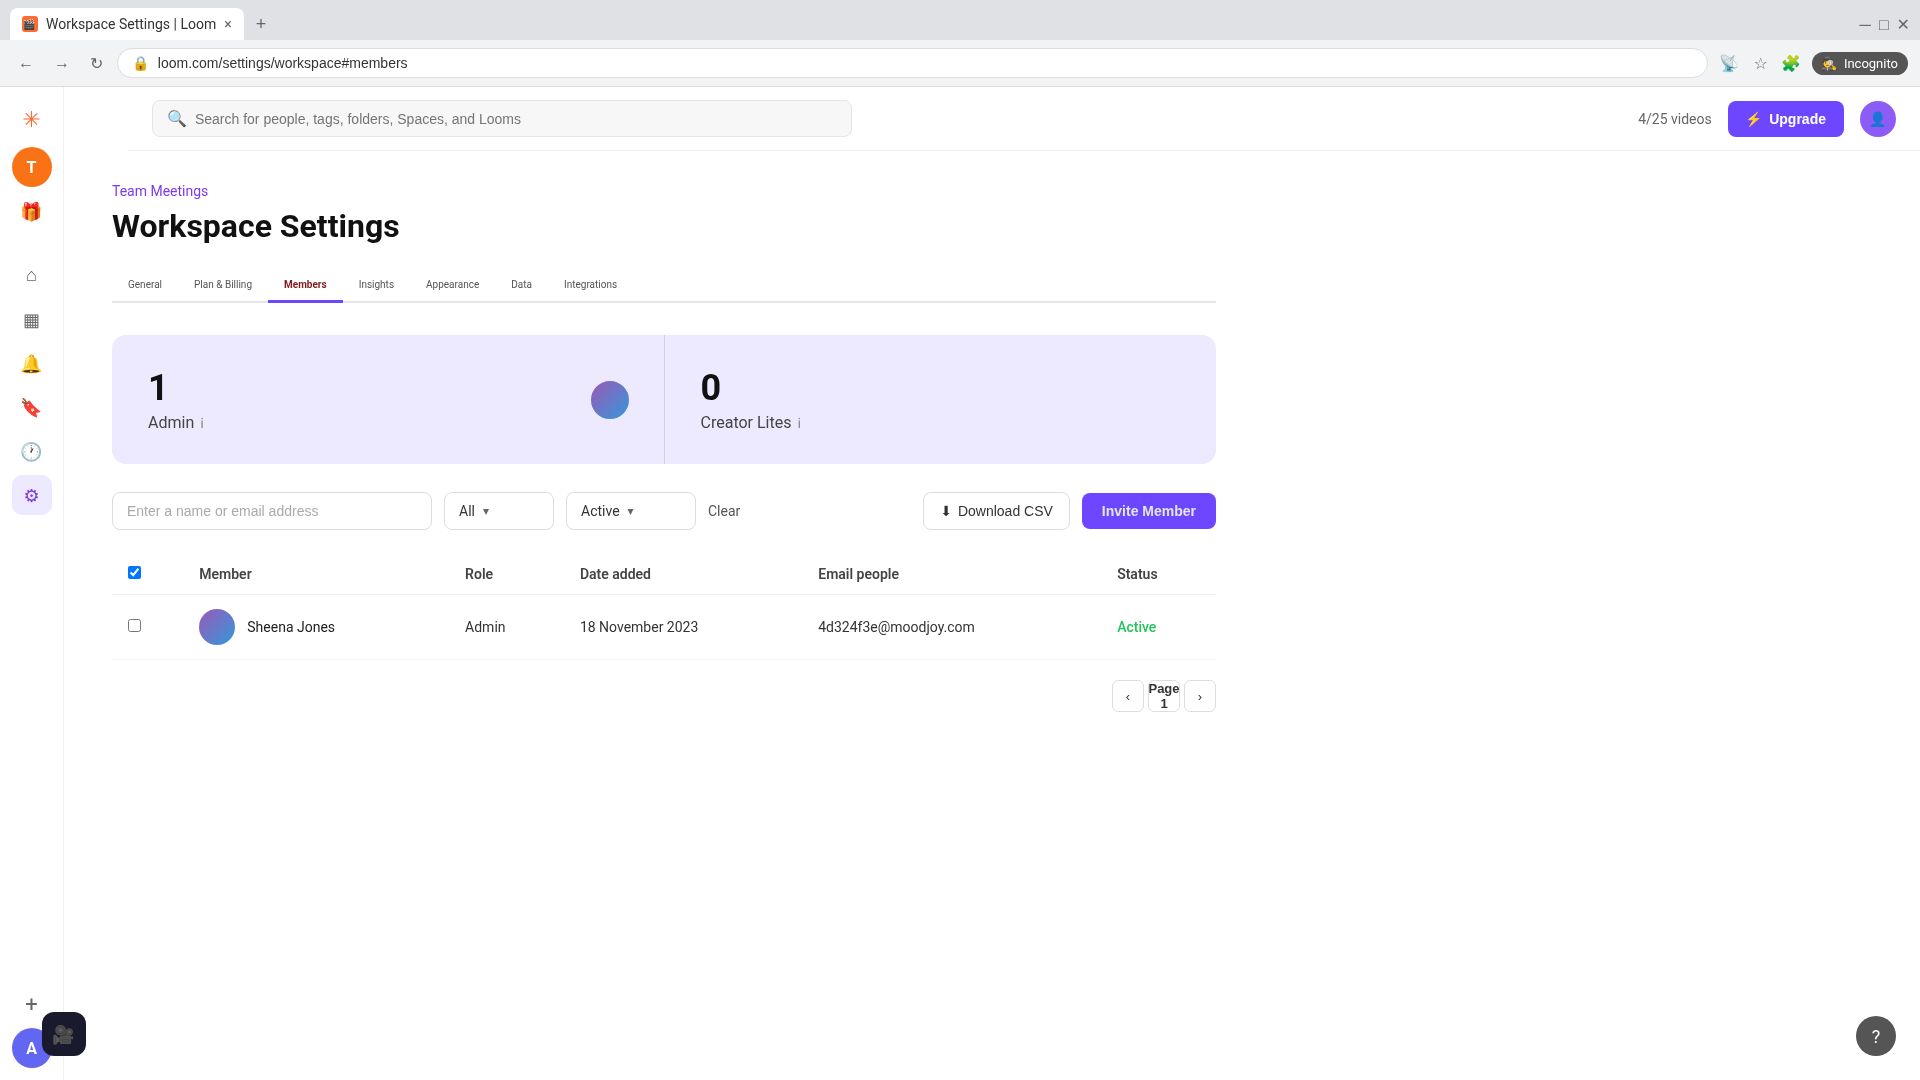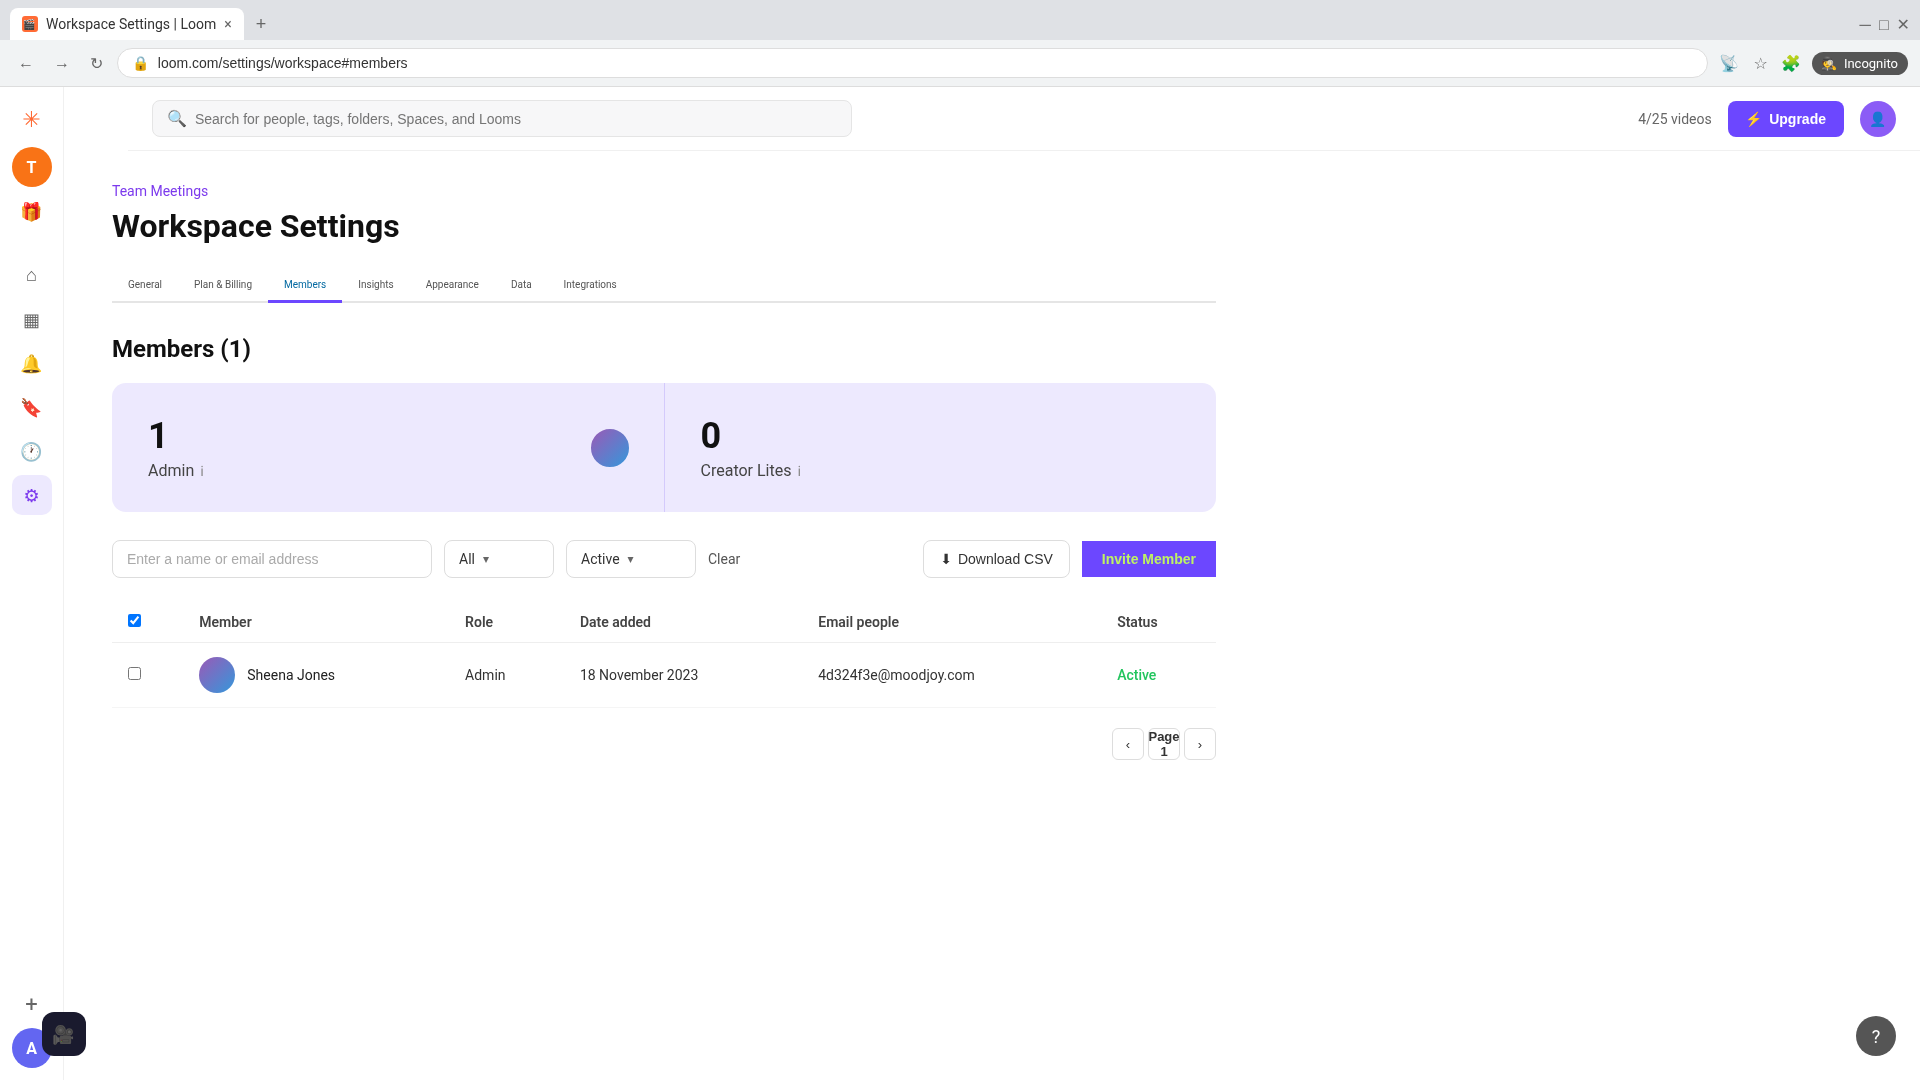--- a/index.html
+++ b/index.html
@@ -46,21 +46,21 @@
     .main-area { flex: 1; overflow-y: auto; padding-top: 64px; position: relative; }
     .content-wrapper { padding: 32px 48px; max-width: 1200px; }
 
     
     .breadcrumb { font-size: 14px; color: #7c3aed; margin-bottom: 8px; cursor: pointer; }
     .page-title { font-size: 32px; font-weight: 700; color: #111; margin-bottom: 24px; }
 
     
     .tabs { display: flex; gap: 0; border-bottom: 2px solid #e5e5e5; margin-bottom: 32px; }
     .tab-item { padding: 10px 16px; font-size: 10px; color: #555; cursor: pointer; border-bottom: 3px solid transparent; margin-bottom: -2px; }
-    .tab-item.active { color: #0369a1; border-bottom-color: #6c47ff; font-weight: 400; }
+    .tab-item.active { color: #7f1d1d; border-bottom-color: #6c47ff; font-weight: 700; }
 
     
     .section-title { font-size: 24px; font-weight: 700; color: #111; margin-bottom: 20px; }
 
     
     .stats-row { display: flex; background: #ede9fe; border-radius: 14px; margin-bottom: 28px; overflow: hidden; }
     .stat-card { flex: 1; padding: 32px 36px; position: relative; }
     .stat-card + .stat-card { border-left: 1px solid #d4cafc; }
     .stat-number { font-size: 36px; font-weight: 700; color: #111; }
     .stat-label { font-size: 16px; color: #444; margin-top: 4px; display: flex; align-items: center; gap: 6px; }
@@ -68,21 +68,21 @@
     .stat-avatar { width: 44px; height: 44px; border-radius: 50%; border: 3px solid #ede9fe; background: #8b5cf6; }
 
     
     .filter-row { display: flex; align-items: center; gap: 12px; margin-bottom: 24px; }
     .name-filter { flex: 0 0 320px; border: 1px solid #ddd; border-radius: 8px; padding: 10px 14px; font-size: 14px; color: #666; outline: none; }
     .name-filter::placeholder { color: #aaa; }
     .role-dropdown { display: flex; align-items: center; gap: 8px; border: 1px solid #ddd; border-radius: 8px; padding: 10px 14px; font-size: 14px; color: #333; cursor: pointer; background: #fff; min-width: 110px; }
     .status-dropdown { display: flex; align-items: center; gap: 8px; border: 1px solid #ddd; border-radius: 8px; padding: 10px 14px; font-size: 14px; color: #333; cursor: pointer; background: #fff; min-width: 130px; }
     .clear-link { font-size: 14px; color: #555; cursor: pointer; text-decoration: none; }
     .download-csv-btn { display: flex; align-items: center; gap: 6px; border: 1px solid #ddd; border-radius: 8px; padding: 10px 16px; font-size: 14px; color: #333; cursor: pointer; background: #fff; margin-left: auto; }
-    .invite-btn { background: #6c47ff; color: #bef264; border: none; border-radius: 0; padding: 10px 20px; font-size: 14px; font-weight: 600; cursor: pointer; }
+    .invite-btn { background: #6c47ff; color: #e5e5e5; border: none; border-radius: 8px; padding: 10px 20px; font-size: 14px; font-weight: 600; cursor: pointer; }
 
     
     .members-table { width: 100%; border-collapse: collapse; }
     .members-table th { text-align: left; padding: 12px 16px; font-size: 14px; font-weight: 600; color: #444; border-bottom: 1px solid #eee; }
     .members-table td { padding: 14px 16px; font-size: 14px; color: #333; border-bottom: 1px solid #f5f5f5; }
     .member-cell { display: flex; align-items: center; gap: 12px; }
     .member-avatar { width: 36px; height: 36px; border-radius: 50%; background: #ccc; overflow: hidden; }
     .member-name { font-size: 14px; color: #222; }
     .status-active { color: #22c55e; font-weight: 500; }
 
@@ -225,21 +225,20 @@
           <span>Appearance</span>
         </div>
         <div class="tab-item">
           <span>Data</span>
         </div>
         <div class="tab-item">
           <span>Integrations</span>
         </div>
       </div>
 
-      <h2 class="section-title">Members (1)</h2>
 
       <div class="stats-row">
         <div class="stat-card">
           <div class="stat-number">1</div>
           <div class="stat-label">
             <span>Admin</span>
             <span style="cursor:pointer;color:#888;font-size:14px;">ℹ</span>
           </div>
           <div class="stat-avatars">
             <div class="stat-avatar" style="background: linear-gradient(135deg, #9b59b6, #3498db);"></div>

